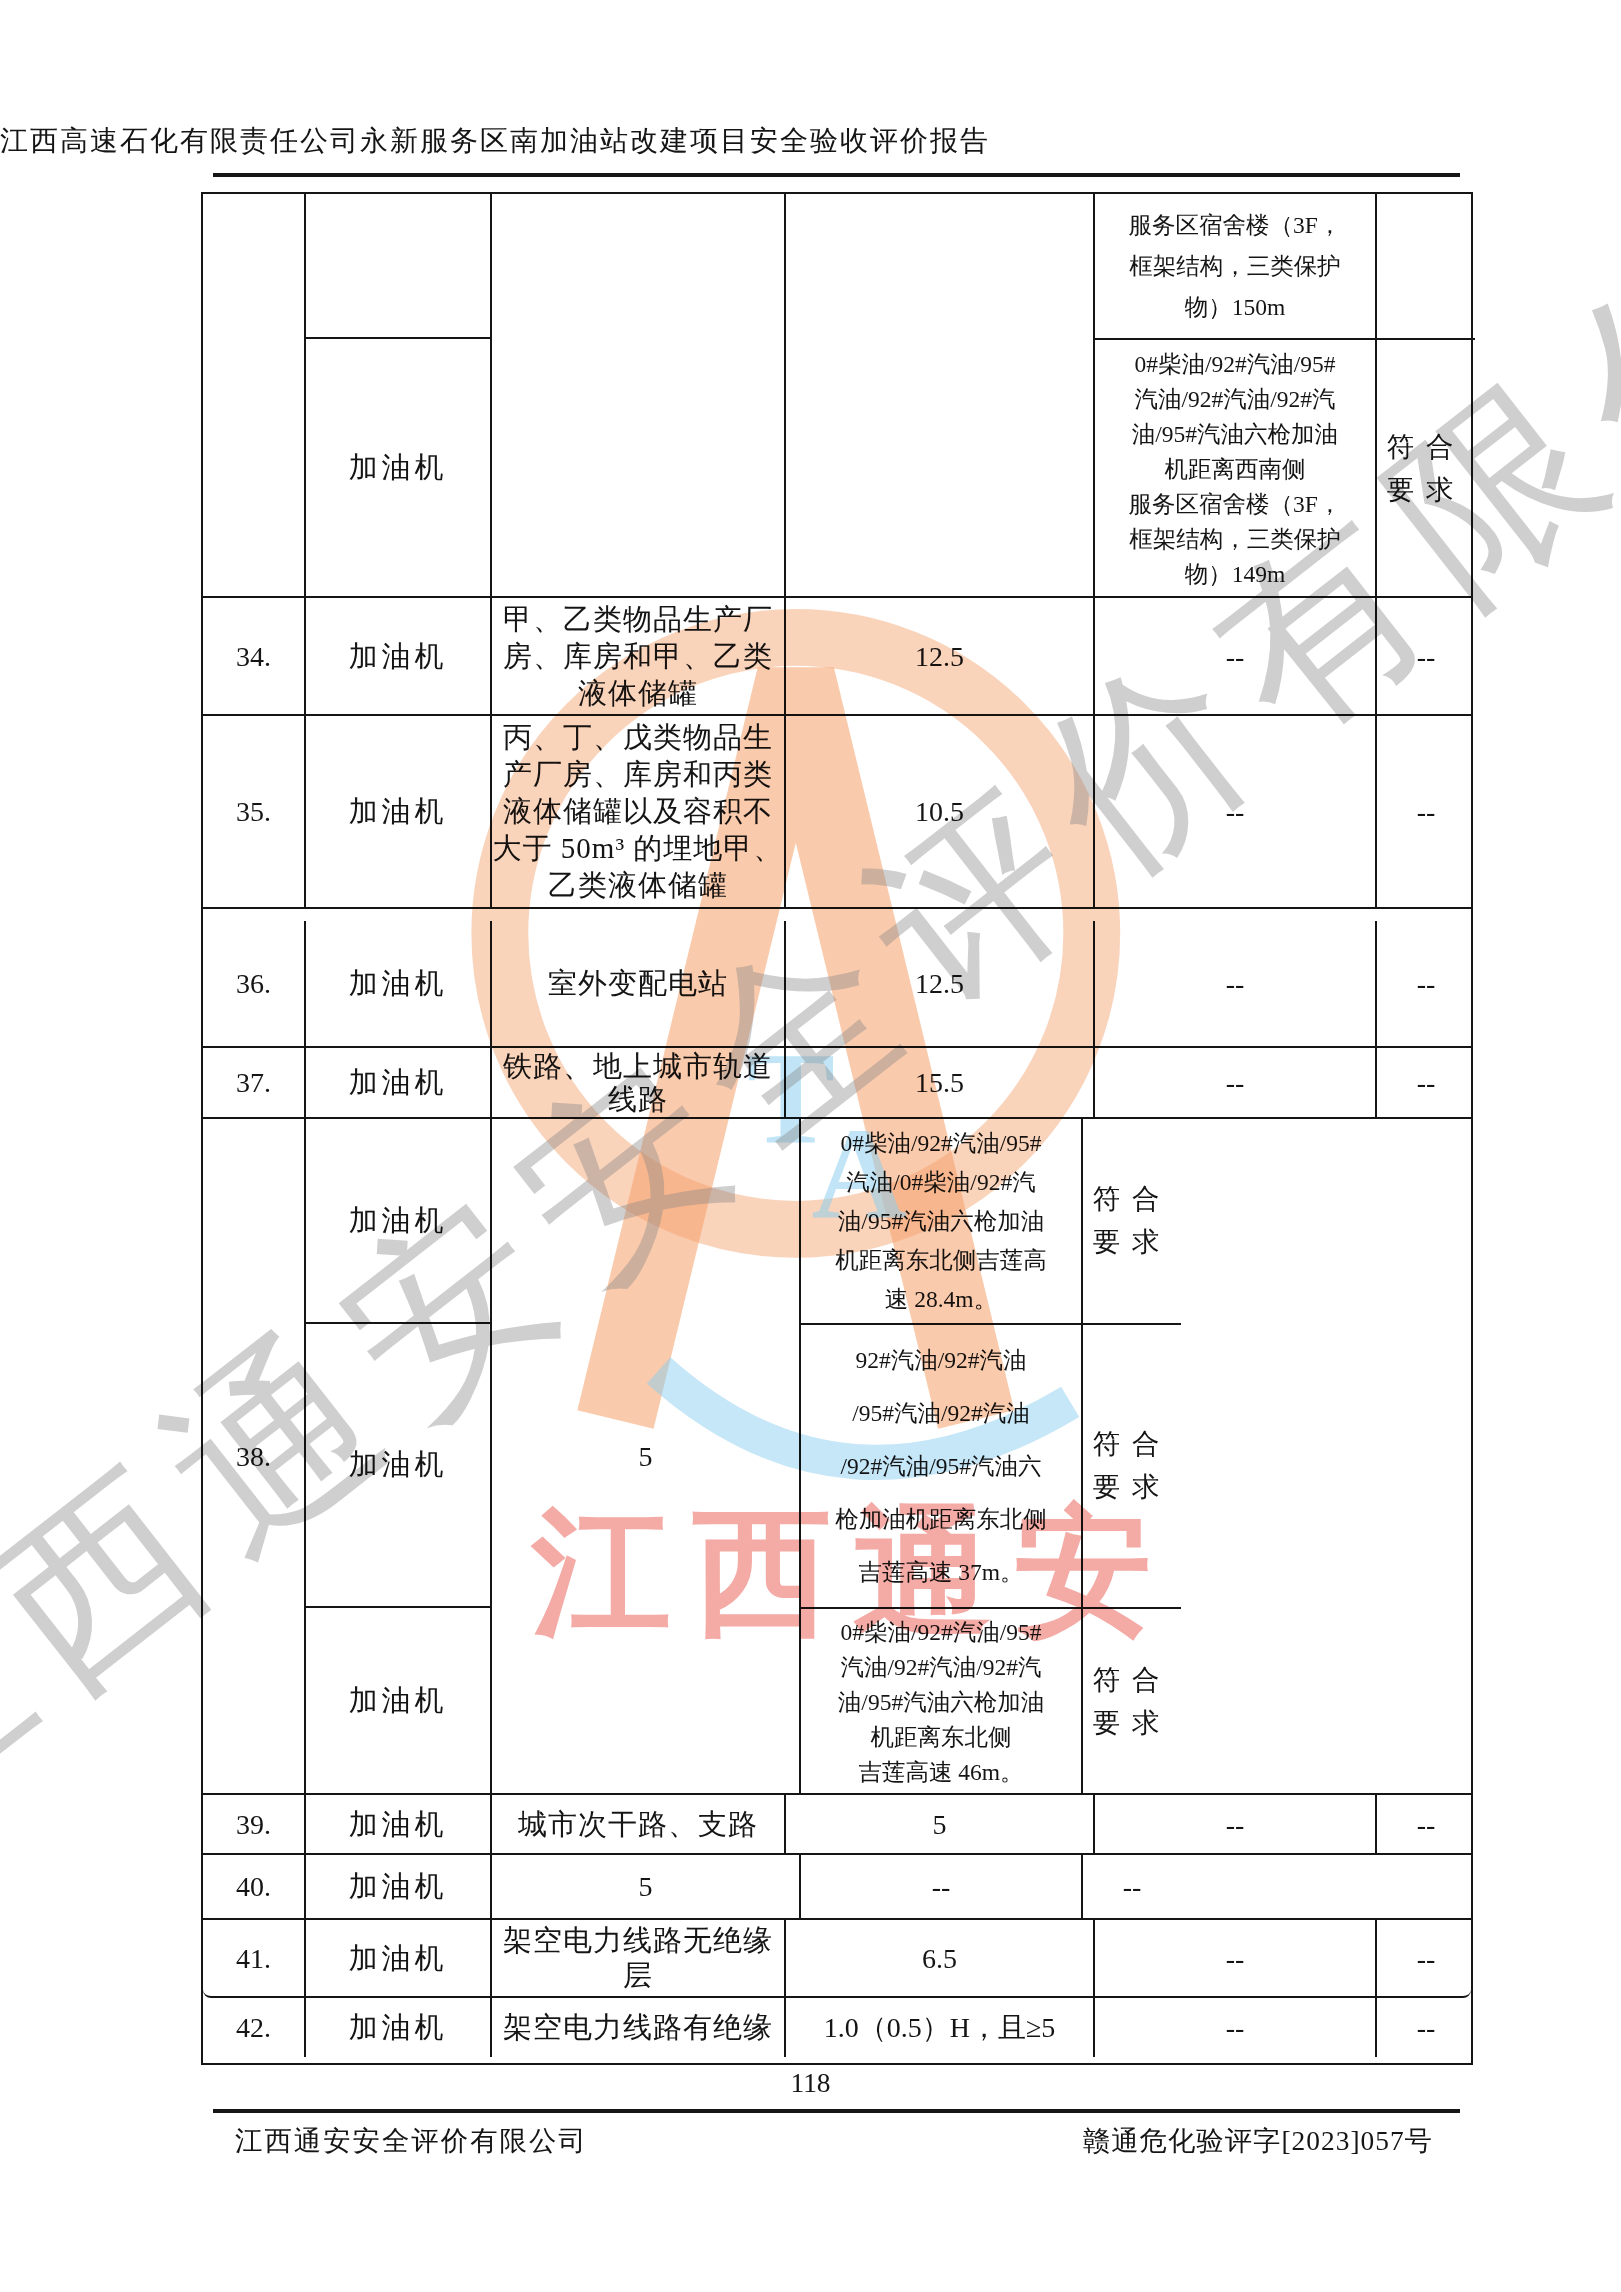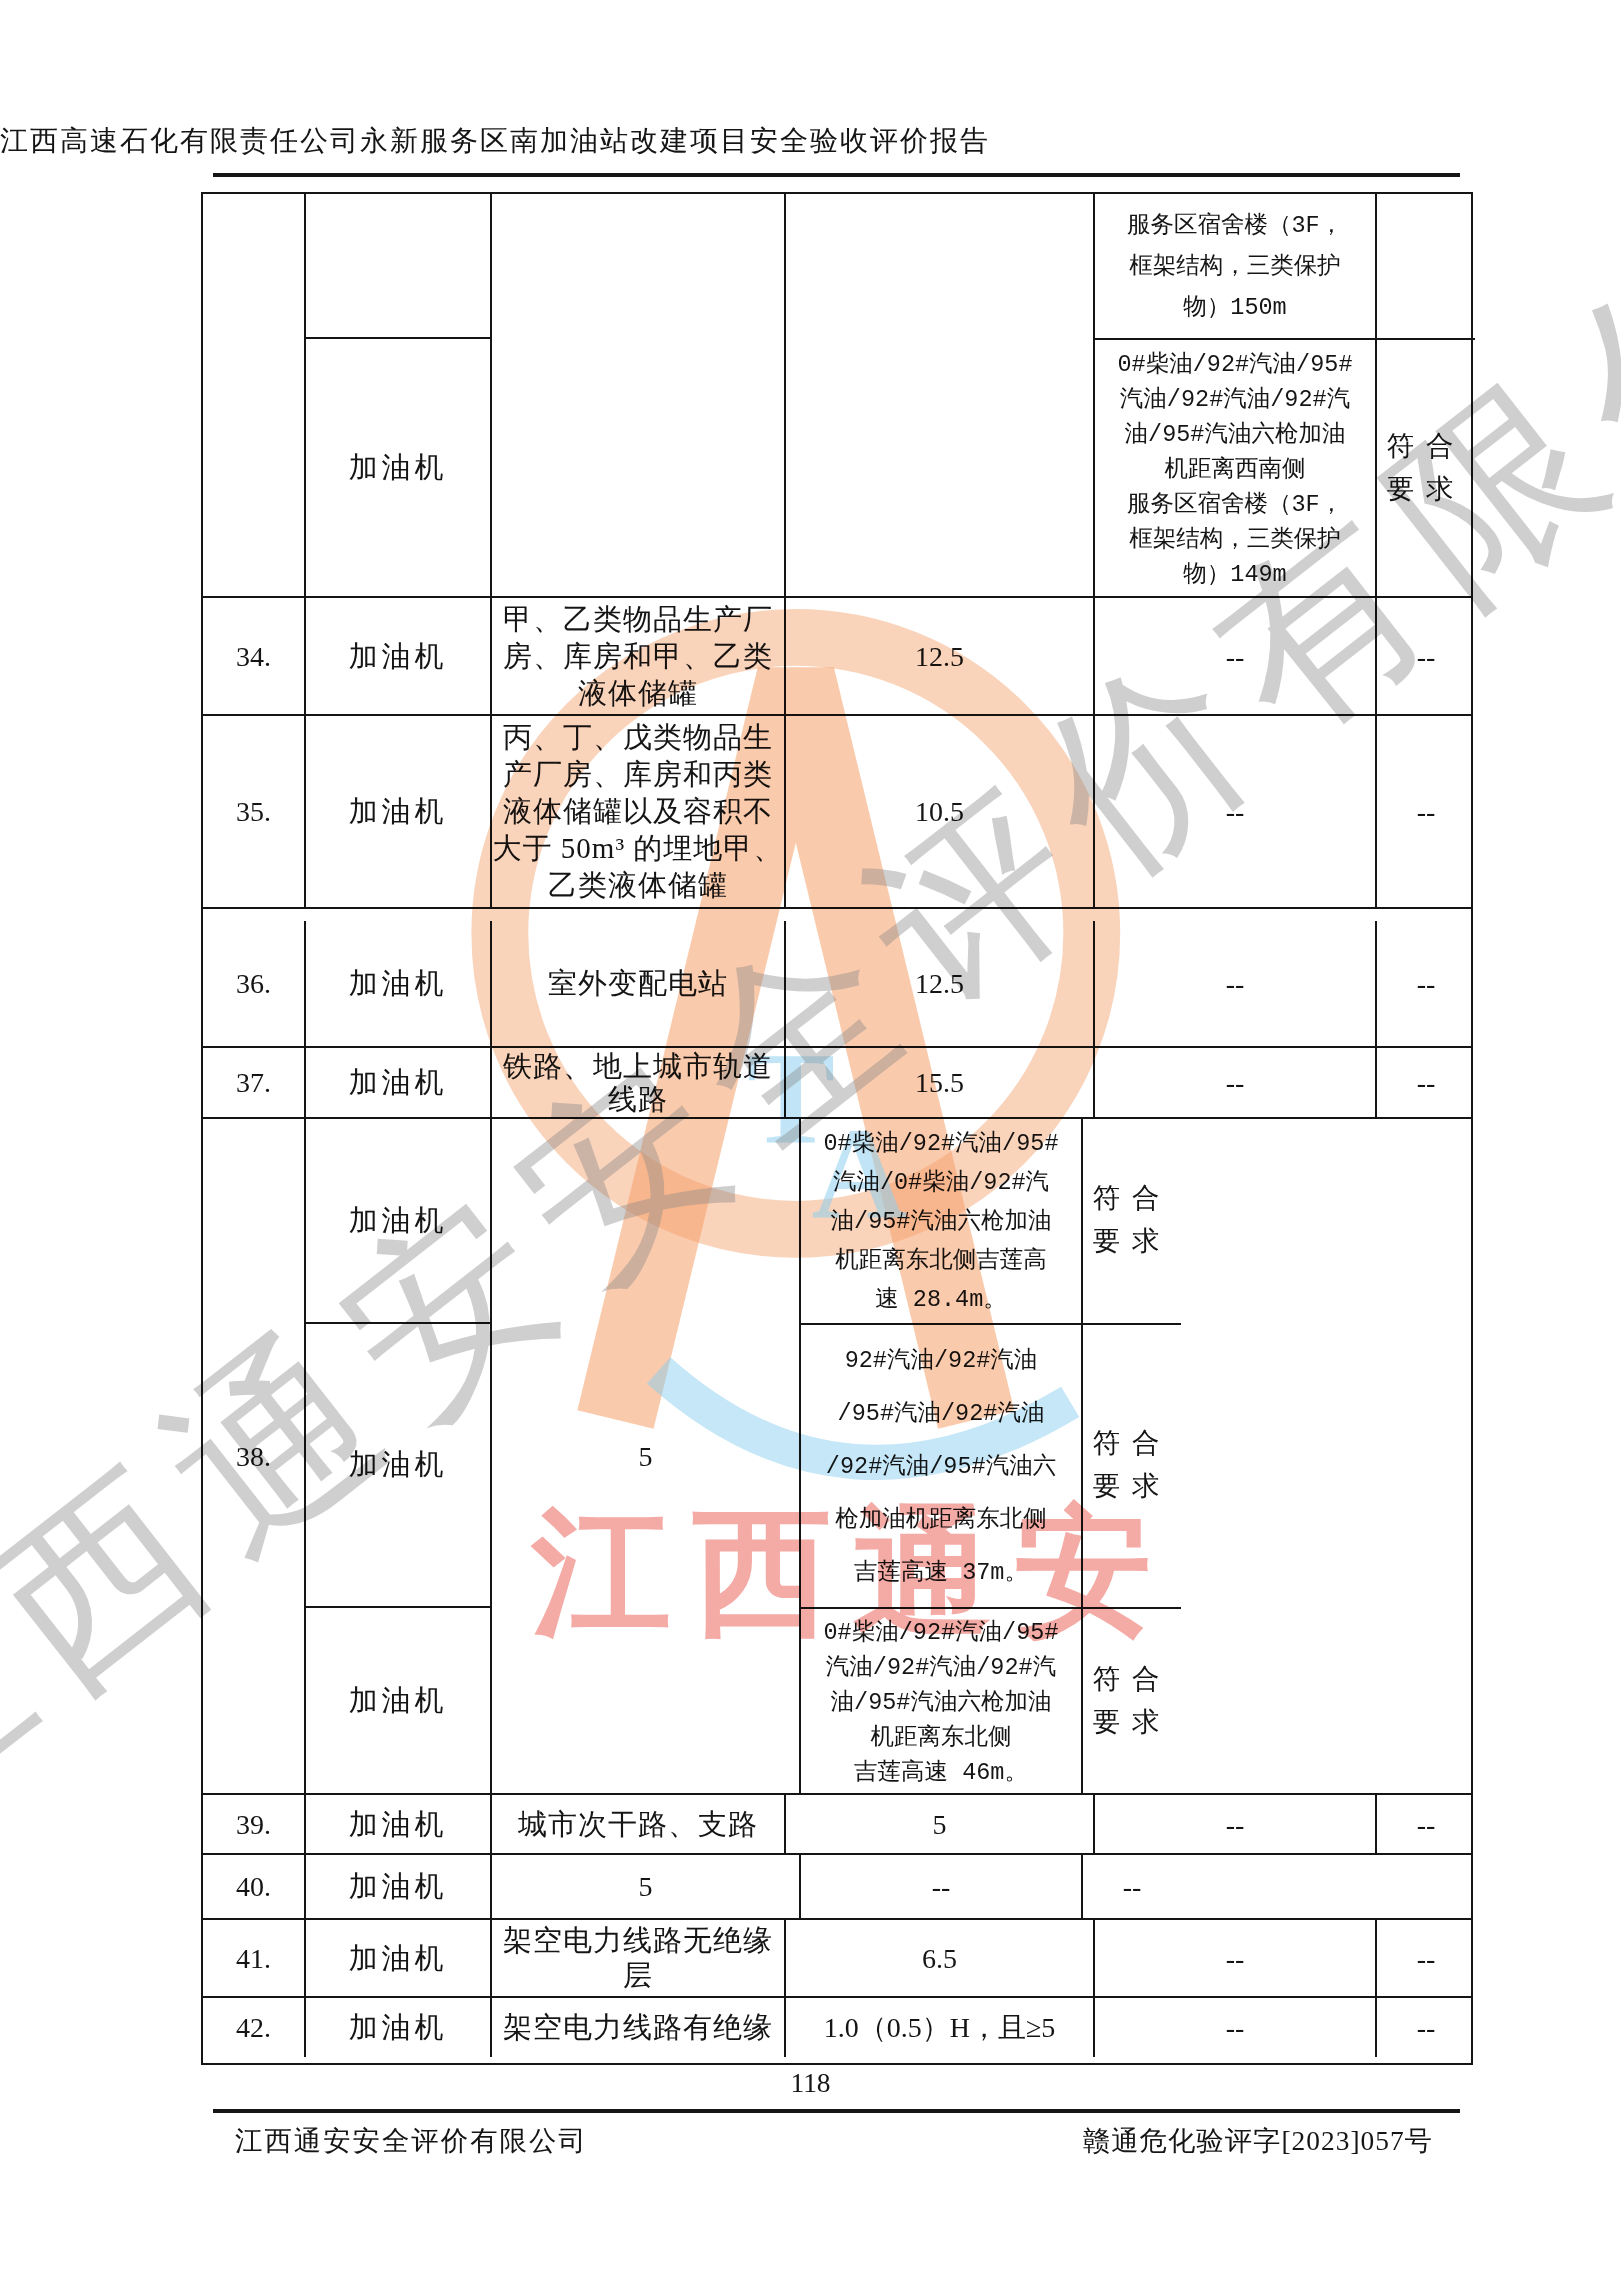--- a/index.html
+++ b/index.html
@@ -22,30 +22,30 @@
   .c1{width:103px;flex:none;}
   .c2{width:186px;flex:none;letter-spacing:3.9px;font-size:29px;}
   .c3{width:294px;flex:none;font-size:29px;letter-spacing:1px;}
   .c4{width:309px;flex:none;}
   .c5{width:282px;flex:none;}
   .c6{width:98px;flex:none;}
   .remark{font-size:23.5px;}
   .concl{font-size:27.4px;letter-spacing:11.8px;line-height:43px;}
   .stack{display:flex;flex-direction:column;flex:none;box-sizing:border-box;}
   .c2w{width:186px;}
-  .c56w{width:380px;font-family:Liberation Mono, monospace;}
+  .c56w{width:380px;}
   .c2w .td{width:100%;border-bottom:2px solid #151515;letter-spacing:3.9px;font-size:29px;}
   .c2w .td:last-child{border-bottom:none;}
   .subrow{display:flex;border-bottom:2px solid #151515;box-sizing:border-box;flex:none;}
   .subrow:last-child{border-bottom:none;}
   .subrow .td{height:100%;}
   
   .h412{height:404px;} .h120{height:118px;} .h197{height:193px;} .h153{height:127px;margin-top:12px;}
   .h72{height:71px;} .h690{height:676px;} .h61{height:60px;} .h66{height:65px;}
-  .h80{height:78px;} .h60{height:59px;}
+  .h80{height:78px;border-radius:8px;} .h60{height:59px;}
   .s149{height:146px;} .s263{height:258px;} .s210{height:206px;} .s290{height:284px;} .s190{height:186px;}
   .lh34{line-height:33px;} .lh36{line-height:35px;} .lh40{line-height:39px;}
   .lh42{line-height:41px;} .lh54{line-height:53px;}
   
   .pagenum{position:absolute;top:2068px;left:0;width:100%;text-align:center;font-size:27.4px;}
   .foot-left{position:absolute;top:2123px;left:235px;font-size:27.4px;letter-spacing:2px;}
   .foot-right{position:absolute;top:2123px;right:188px;font-size:27.4px;letter-spacing:1px;}
   
   .wm{position:absolute;inset:0;z-index:5;pointer-events:none;mix-blend-mode:multiply;}
   .wm-logo{position:absolute;left:0;top:0;}

